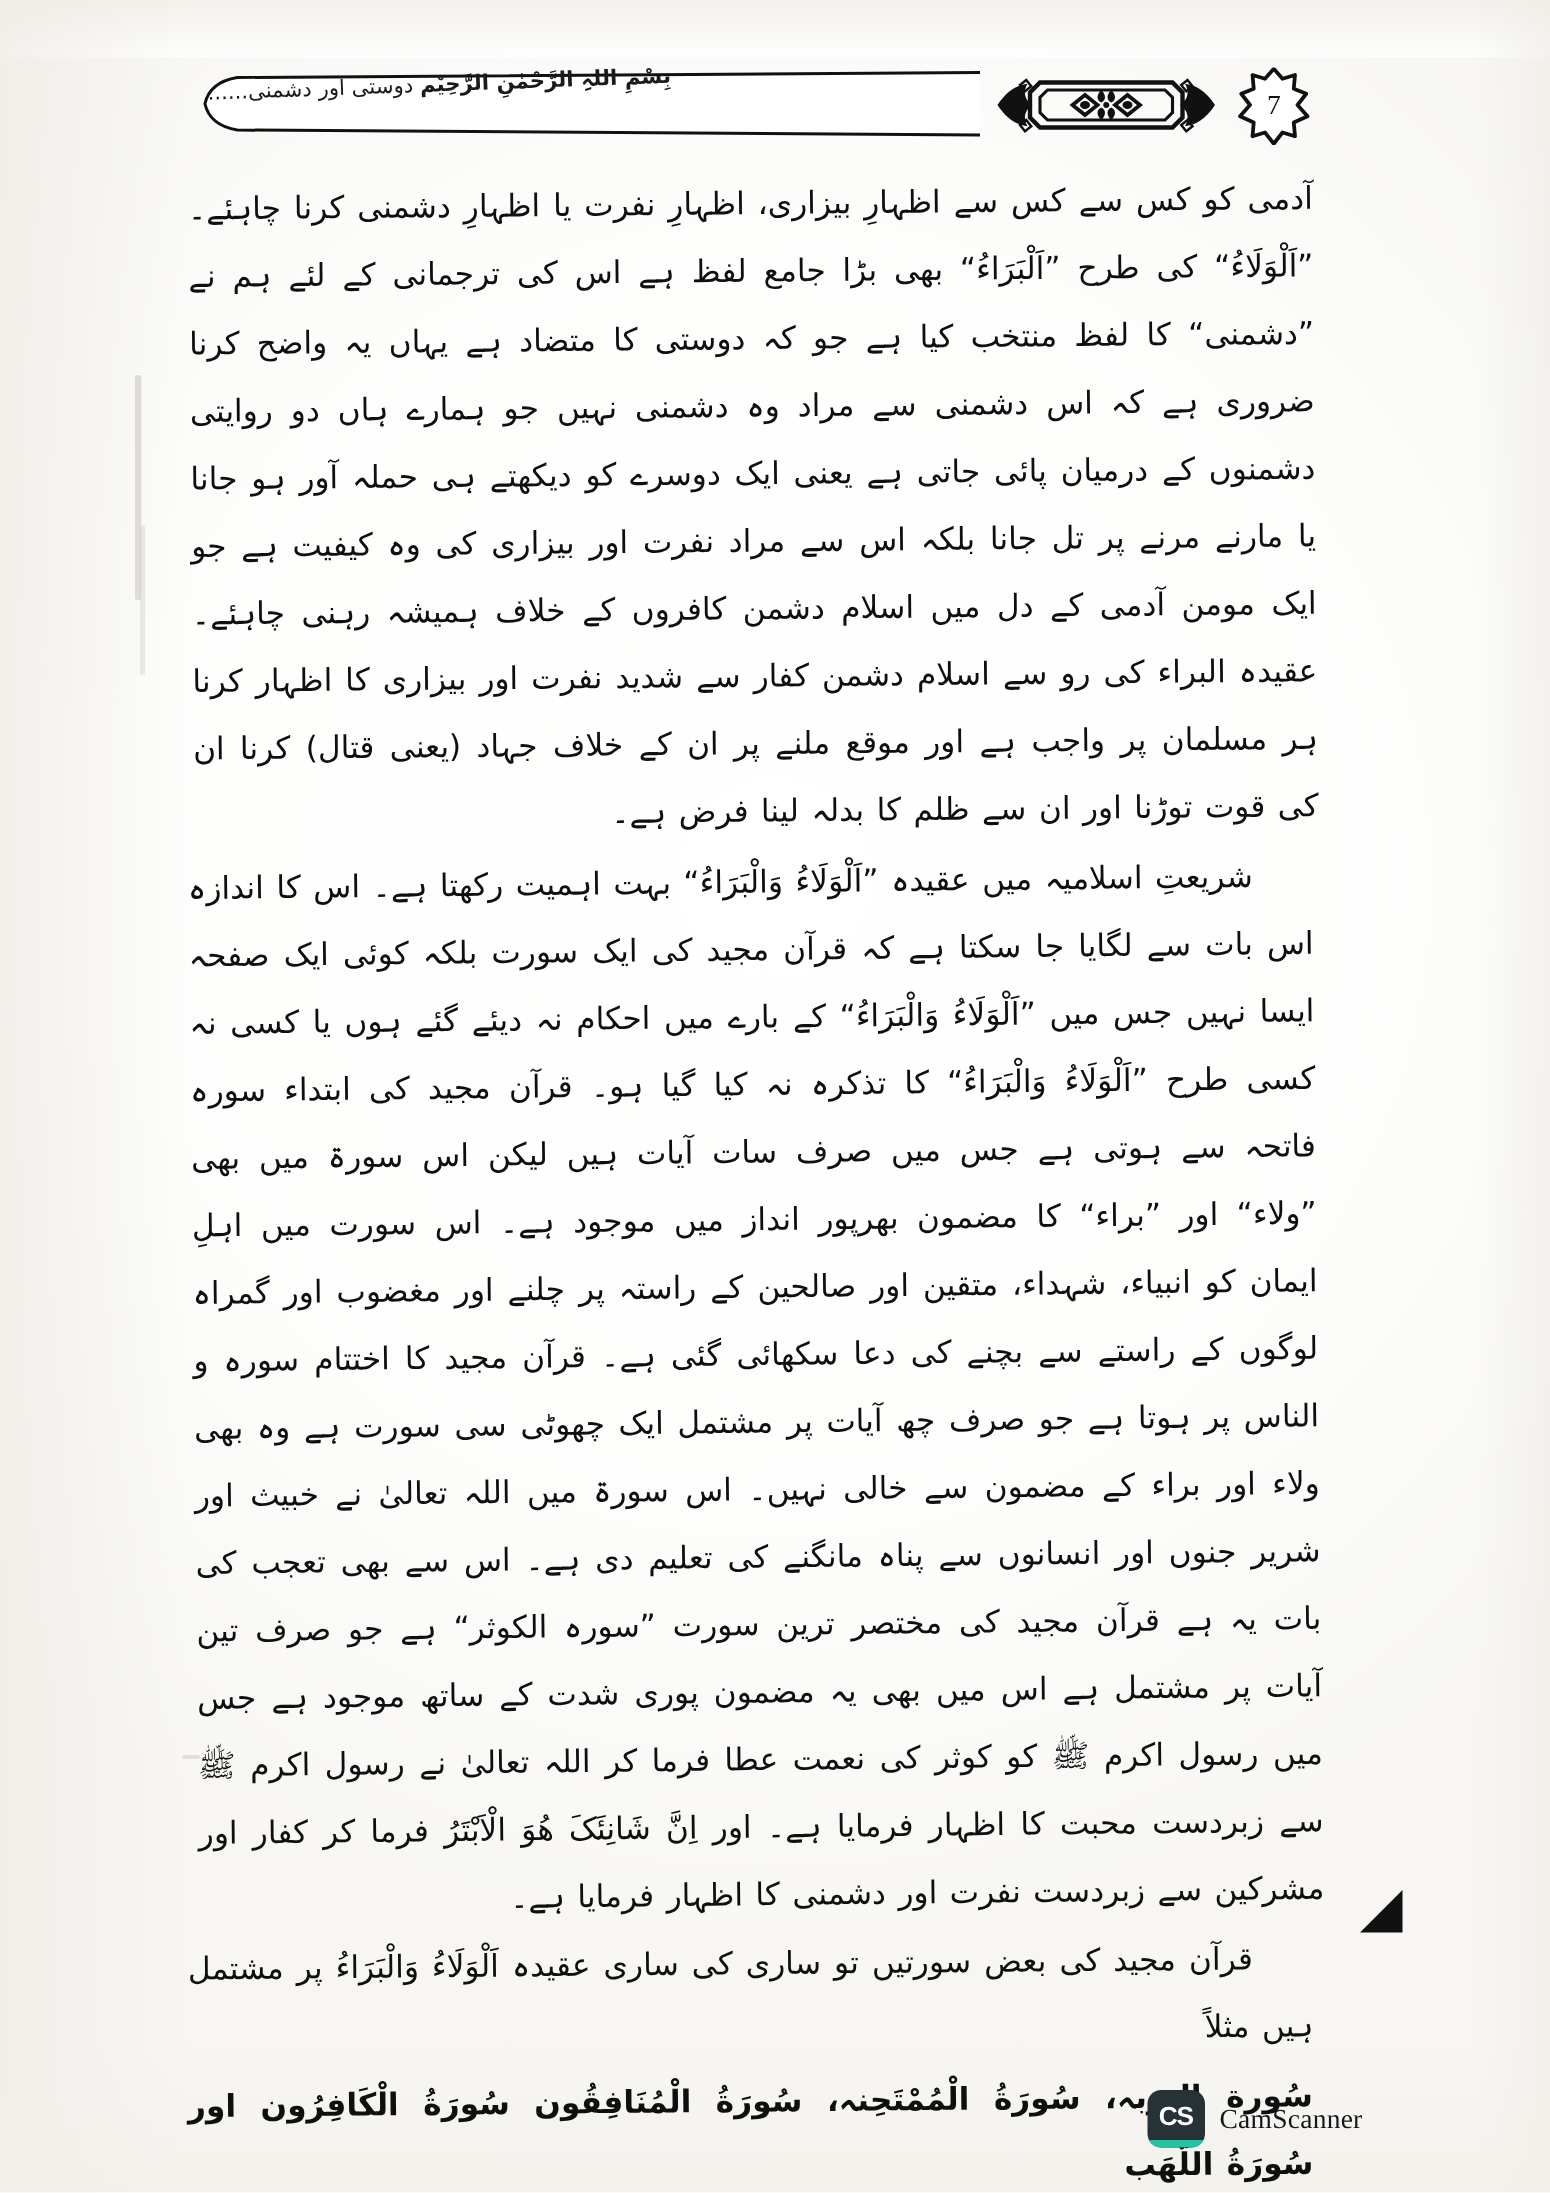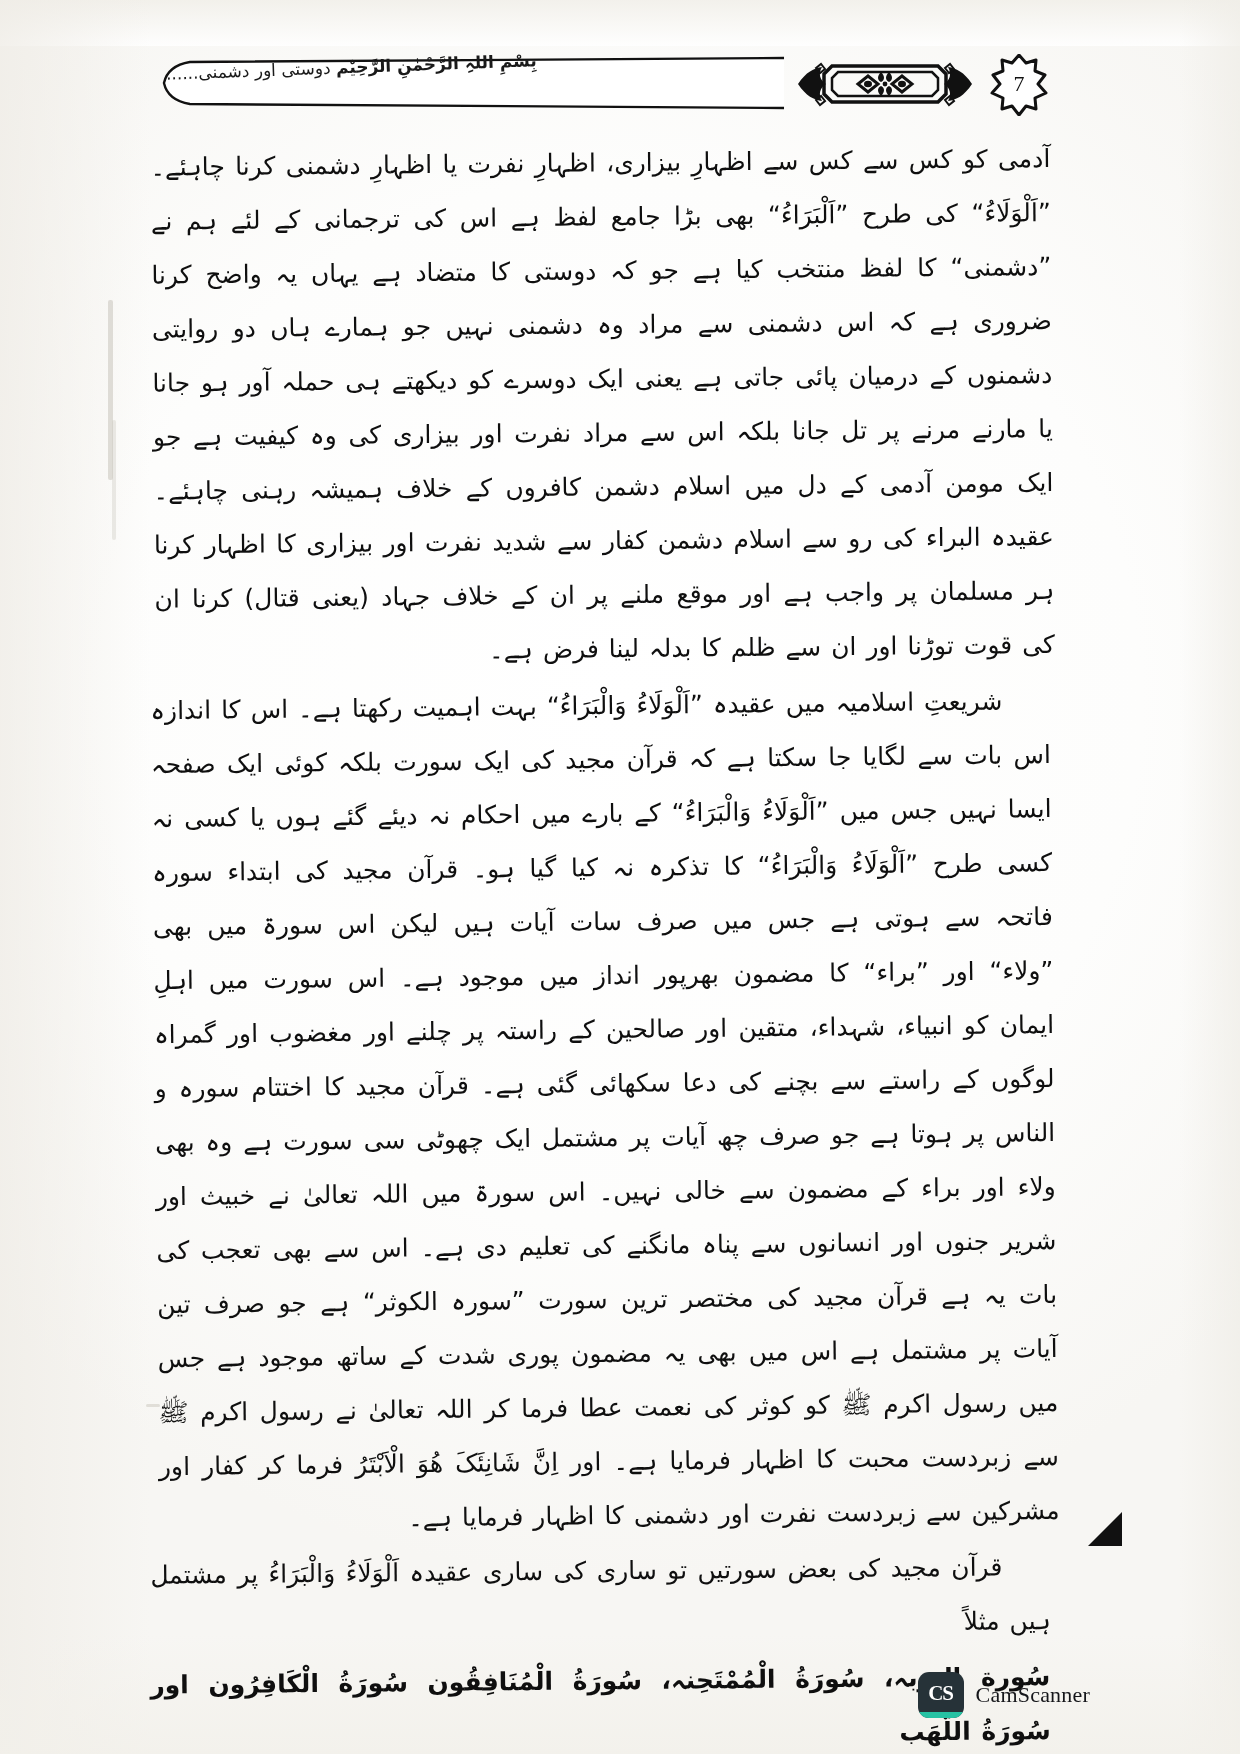--- a/index.html
+++ b/index.html
@@ -122,21 +122,21 @@
   }
   .cs-logo{
     position:relative;
     width:46px;height:46px;border-radius:11px;
     background:#263238;
     display:flex;align-items:center;justify-content:center;
     overflow:hidden;
   }
   .cs-logo .cs-txt{
     color:#ffffff;
-    font-family:Liberation Serif, serif;
+    font-family:Liberation Sans, sans-serif;
     font-weight:700;font-size:21px;letter-spacing:-1px;
     margin-top:-3px;
   }
   .cs-logo .cs-bar{
     position:absolute;left:0;right:0;bottom:0;height:6px;
     background:#26c2a3;
   }
   .cs-word{
     font-family:"Liberation Serif","DejaVu Serif",serif;
     font-size:22px;color:#15161a;letter-spacing:.2px;

